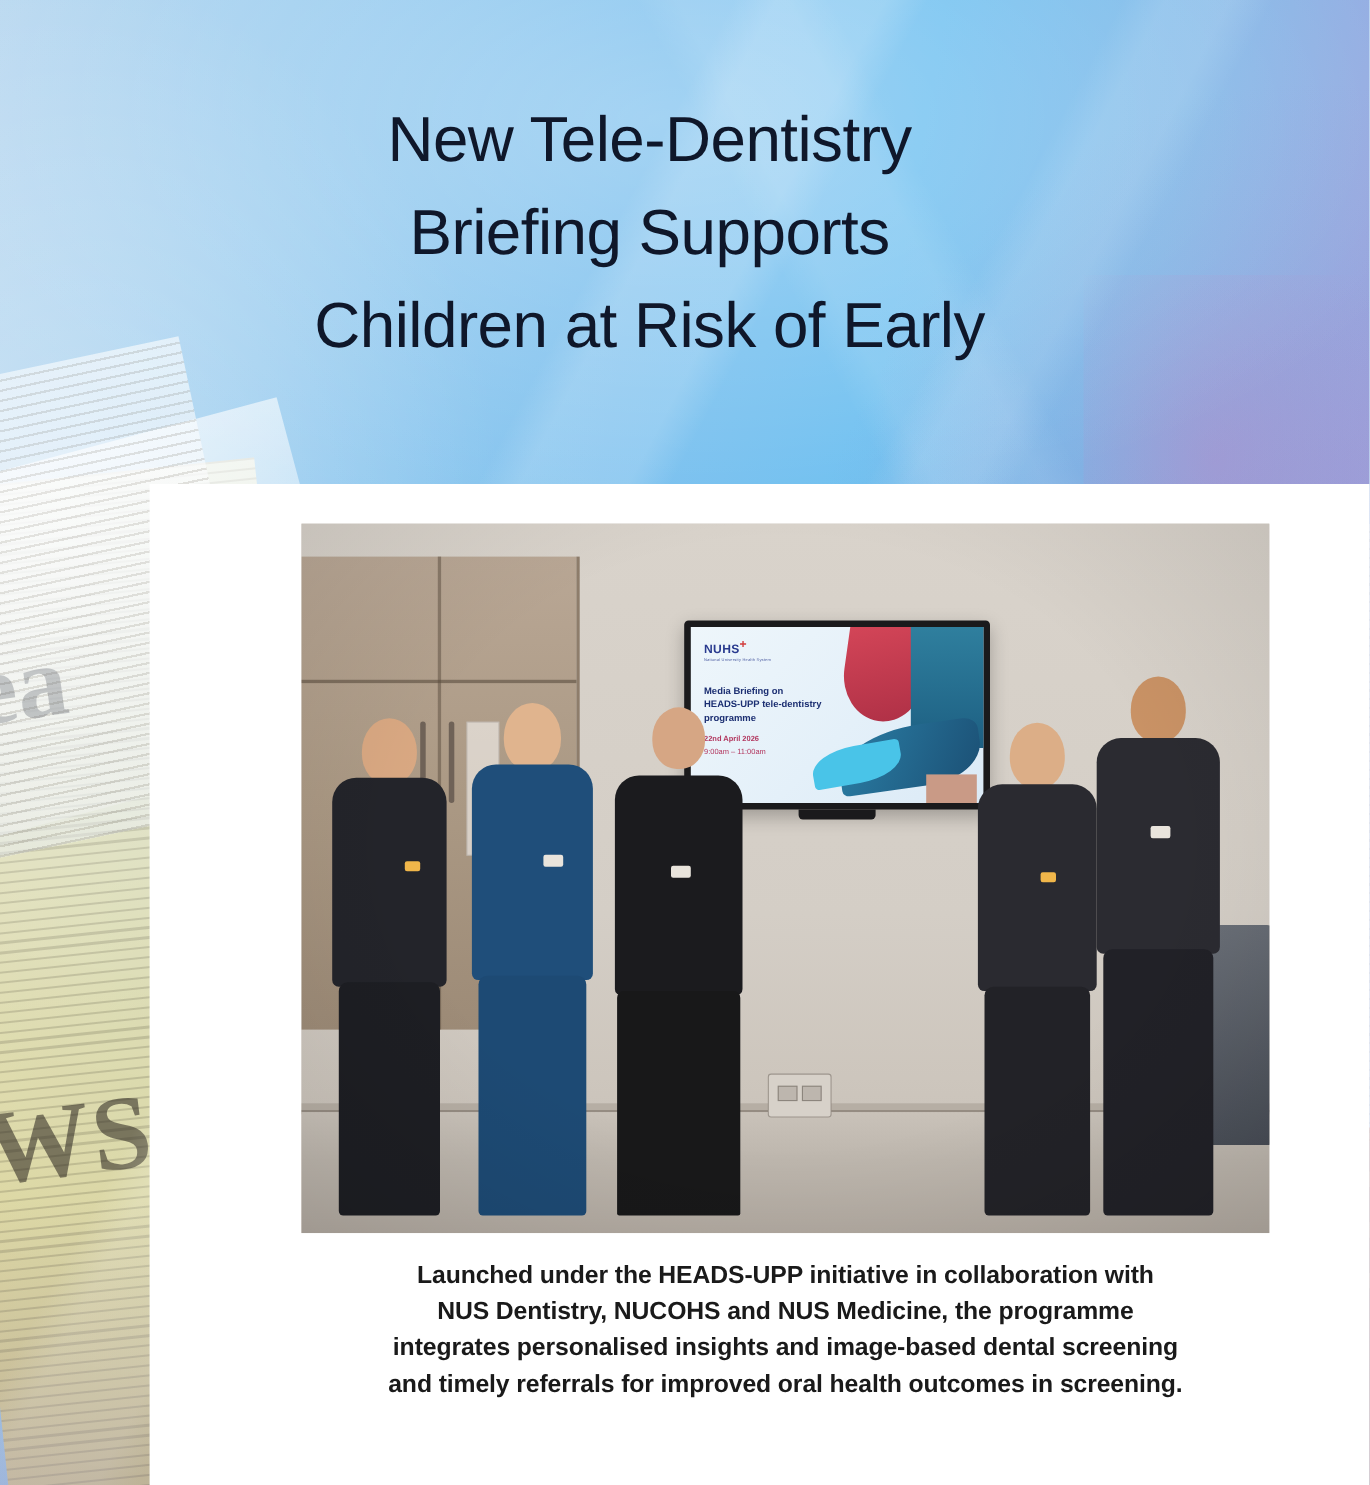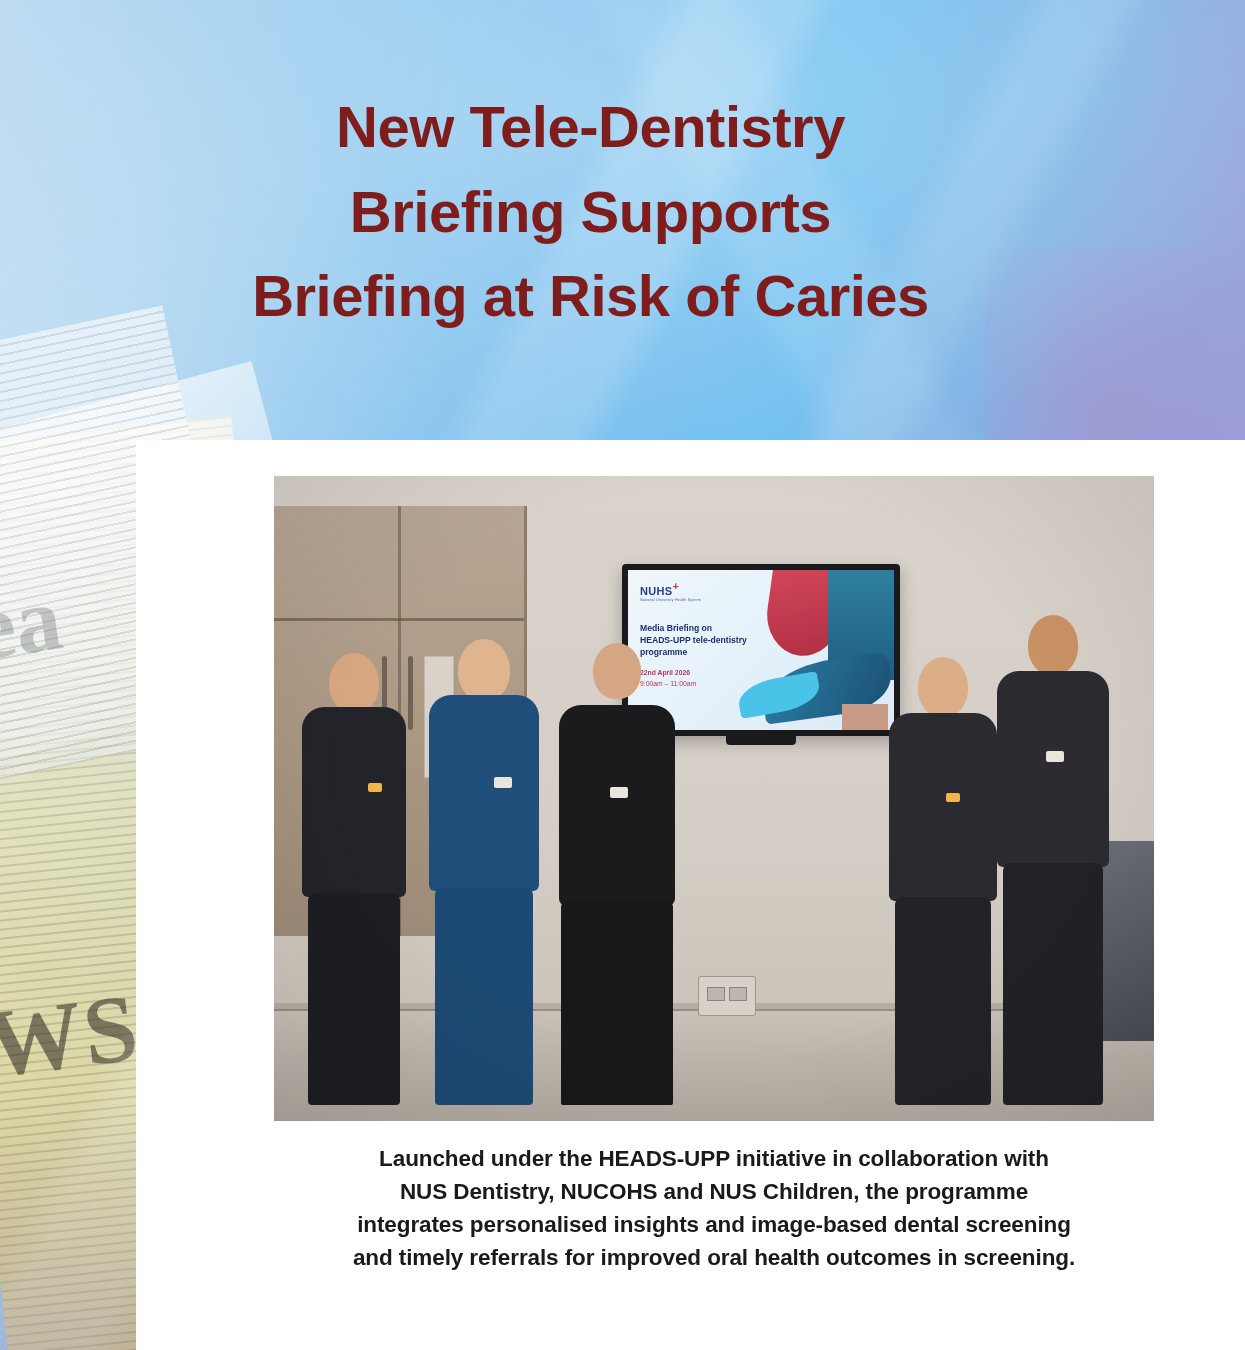--- a/index.html
+++ b/index.html
@@ -179,24 +179,24 @@
     position: relative;
     width: 1245px;
     height: 1350px;
   }
   .headline {
     position: absolute;
     top: 46px;
     left: 0;
     width: 1181px;
     text-align: center;
-    color: #7f1d1d;
+    color: #0f172a;
     font-size: 58px;
     line-height: 1.46;
-    font-weight: 700;
+    font-weight: 400;
     letter-spacing: -0.5px;
     padding: 0 70px;
     box-sizing: border-box;
   }
   .headline .ln {
     display: block;
     white-space: nowrap;
   }
 
   .card {
@@ -541,21 +541,21 @@
     <div class="bg-right-dark"></div>
 
     <div class="bg-diag"></div>
     <div class="bg-sheen"></div>
     <div class="bg-bottom-tint"></div>
   </div>
 
   <h1 class="headline">
     <span class="ln">New Tele-Dentistry</span>
     <span class="ln">Briefing Supports</span>
-    <span class="ln">Briefing at Risk of Caries</span>
+    <span class="ln">Children at Risk of Early</span>
   </h1>
 
   <div class="card">
 
     <div class="photo">
       <div class="wall"></div>
       <div class="cabinet">
         <div class="handle" style="left:108px; top:150px"></div>
         <div class="handle" style="left:134px; top:150px"></div>
       </div>
@@ -630,19 +630,19 @@
         <div class="body"></div>
         <div class="legs"></div>
         <div class="badge" style="left:56px; top:140px"></div>
       </div>
 
       <div class="vignette"></div>
     </div>
 
     <div class="caption">
       <span class="cl">Launched under the HEADS-UPP initiative in collaboration with</span>
-      <span class="cl">NUS Dentistry, NUCOHS and NUS Children, the programme</span>
+      <span class="cl">NUS Dentistry, NUCOHS and NUS Medicine, the programme</span>
       <span class="cl">integrates personalised insights and image-based dental screening</span>
       <span class="cl">and timely referrals for improved oral health outcomes in screening.</span>
     </div>
 
   </div>
 </div>
 
 </body></html>

